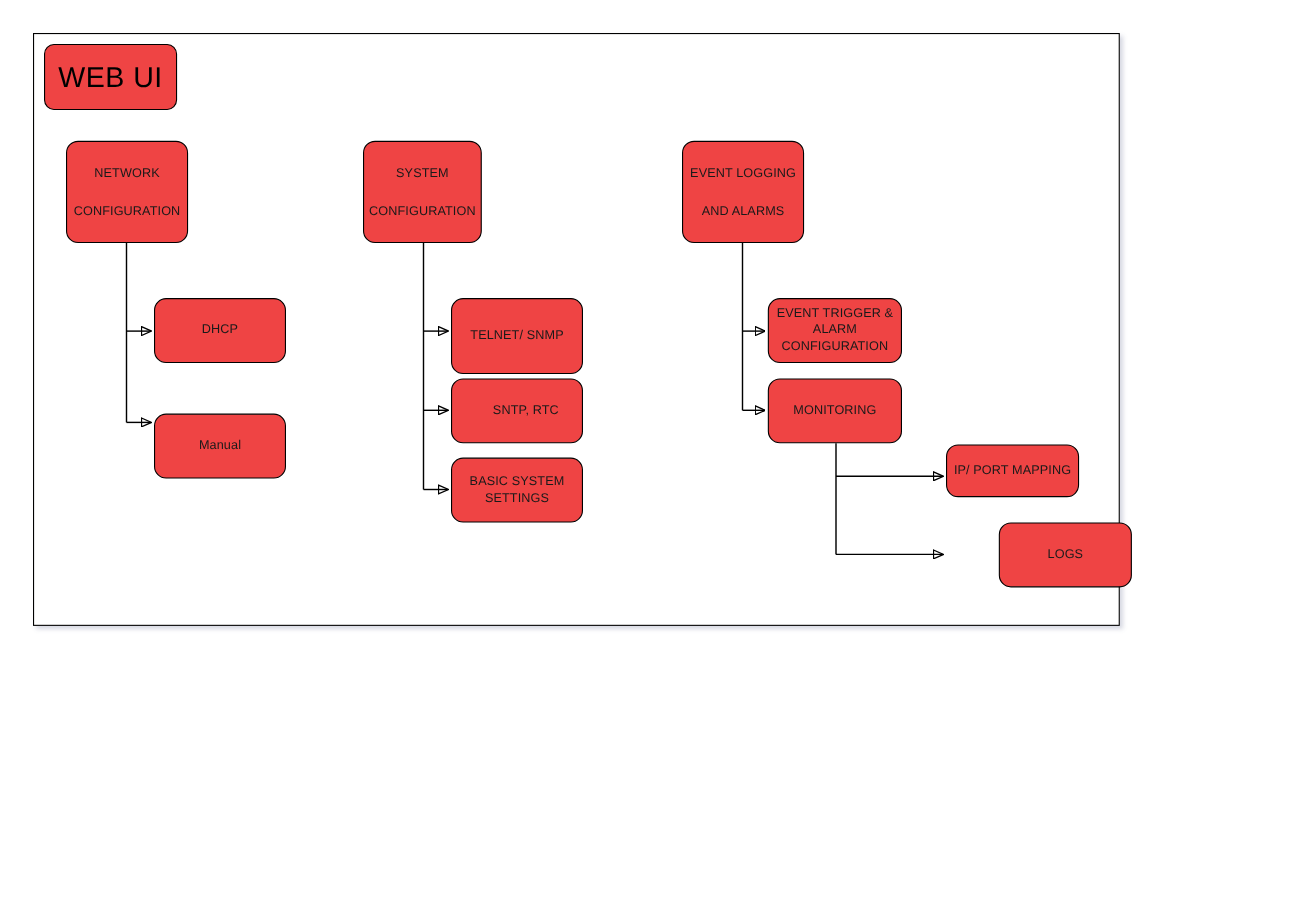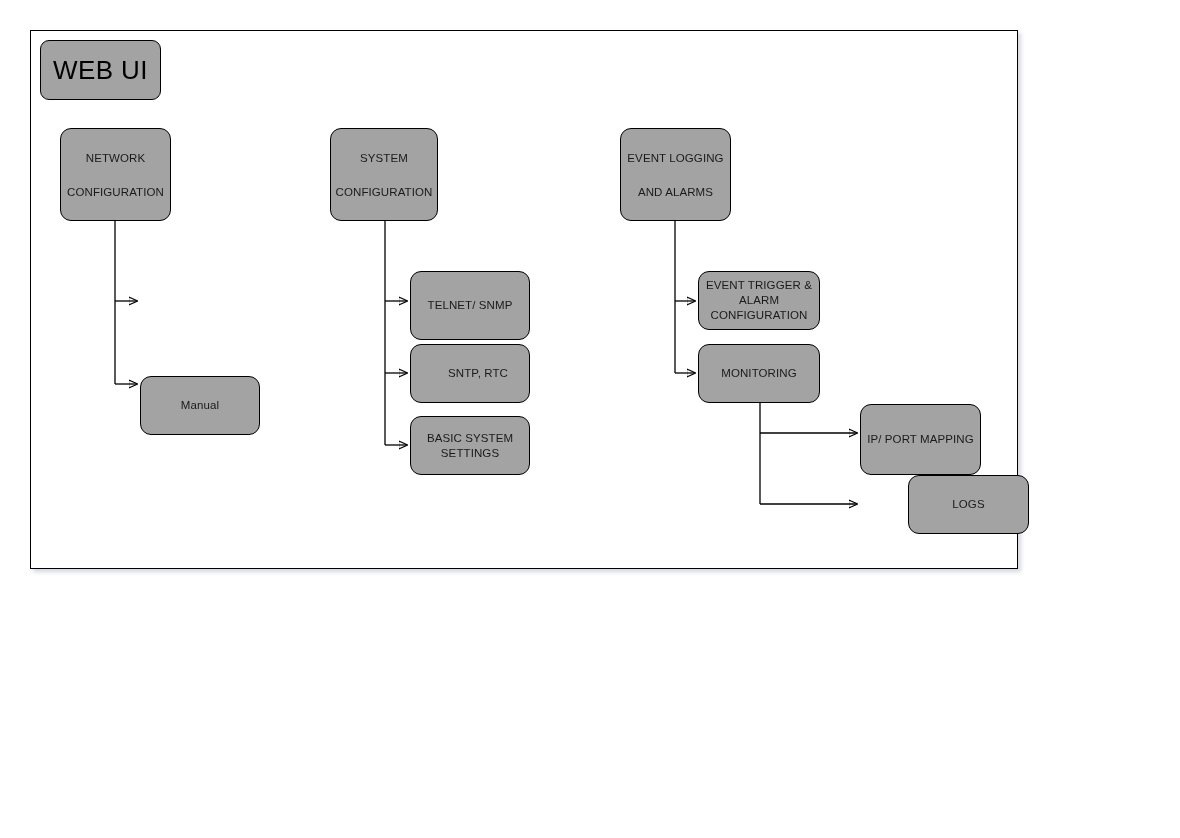--- a/index.html
+++ b/index.html
@@ -34,21 +34,21 @@
     box-sizing: border-box;
     box-shadow: 3px 3px 4px rgba(120, 125, 160, 0.30);
   }
 
   
   .node {
     position: absolute;
     box-sizing: border-box;
     border: 1.3px solid #000000;
     border-radius: 11px;
-    background: #a3a3a3;
+    background: #ef4444;
     display: flex;
     align-items: center;
     justify-content: center;
     text-align: center;
     font-size: 11.5px;
     line-height: 15px;
     color: #1a1a1a;
     letter-spacing: 0.1px;
     padding: 2px 4px;
     z-index: 3;
@@ -141,20 +141,23 @@
   <div class="node section" style="left:330px; top:128px; width:108px; height:93px;">
     <span class="label">SYSTEM
 CONFIGURATION</span>
   </div>
 
   <div class="node section" style="left:620px; top:128px; width:111px; height:93px;">
     <span class="label">EVENT LOGGING
 AND ALARMS</span>
   </div>
 
+  <div class="node" style="left:140px; top:271px; width:120px; height:59px;">
+    <span class="label">DHCP</span>
+  </div>
 
   <div class="node" style="left:140px; top:376px; width:120px; height:59px;">
     <span class="label">Manual</span>
   </div>
 
   <div class="node" style="left:410px; top:271px; width:120px; height:69px;">
     <span class="label">TELNET/ SNMP</span>
   </div>
 
   <div class="node" style="left:410px; top:344px; width:120px; height:59px;padding-left:20px;">
@@ -169,21 +172,21 @@
   <div class="node" style="left:698px; top:271px; width:122px; height:59px;">
     <span class="label">EVENT TRIGGER &amp;
 ALARM
 CONFIGURATION</span>
   </div>
 
   <div class="node" style="left:698px; top:344px; width:122px; height:59px;">
     <span class="label">MONITORING</span>
   </div>
 
-  <div class="node" style="left:860px; top:404px; width:121px; height:71px;">
+  <div class="node" style="left:860px; top:404px; width:121px; height:48px;">
     <span class="label">IP/ PORT MAPPING</span>
   </div>
 
   <div class="node" style="left:860px; top:475px; width:121px; height:59px;margin-left:48px;">
     <span class="label">LOGS</span>
   </div>
 
 </div>
 
 </body></html>

